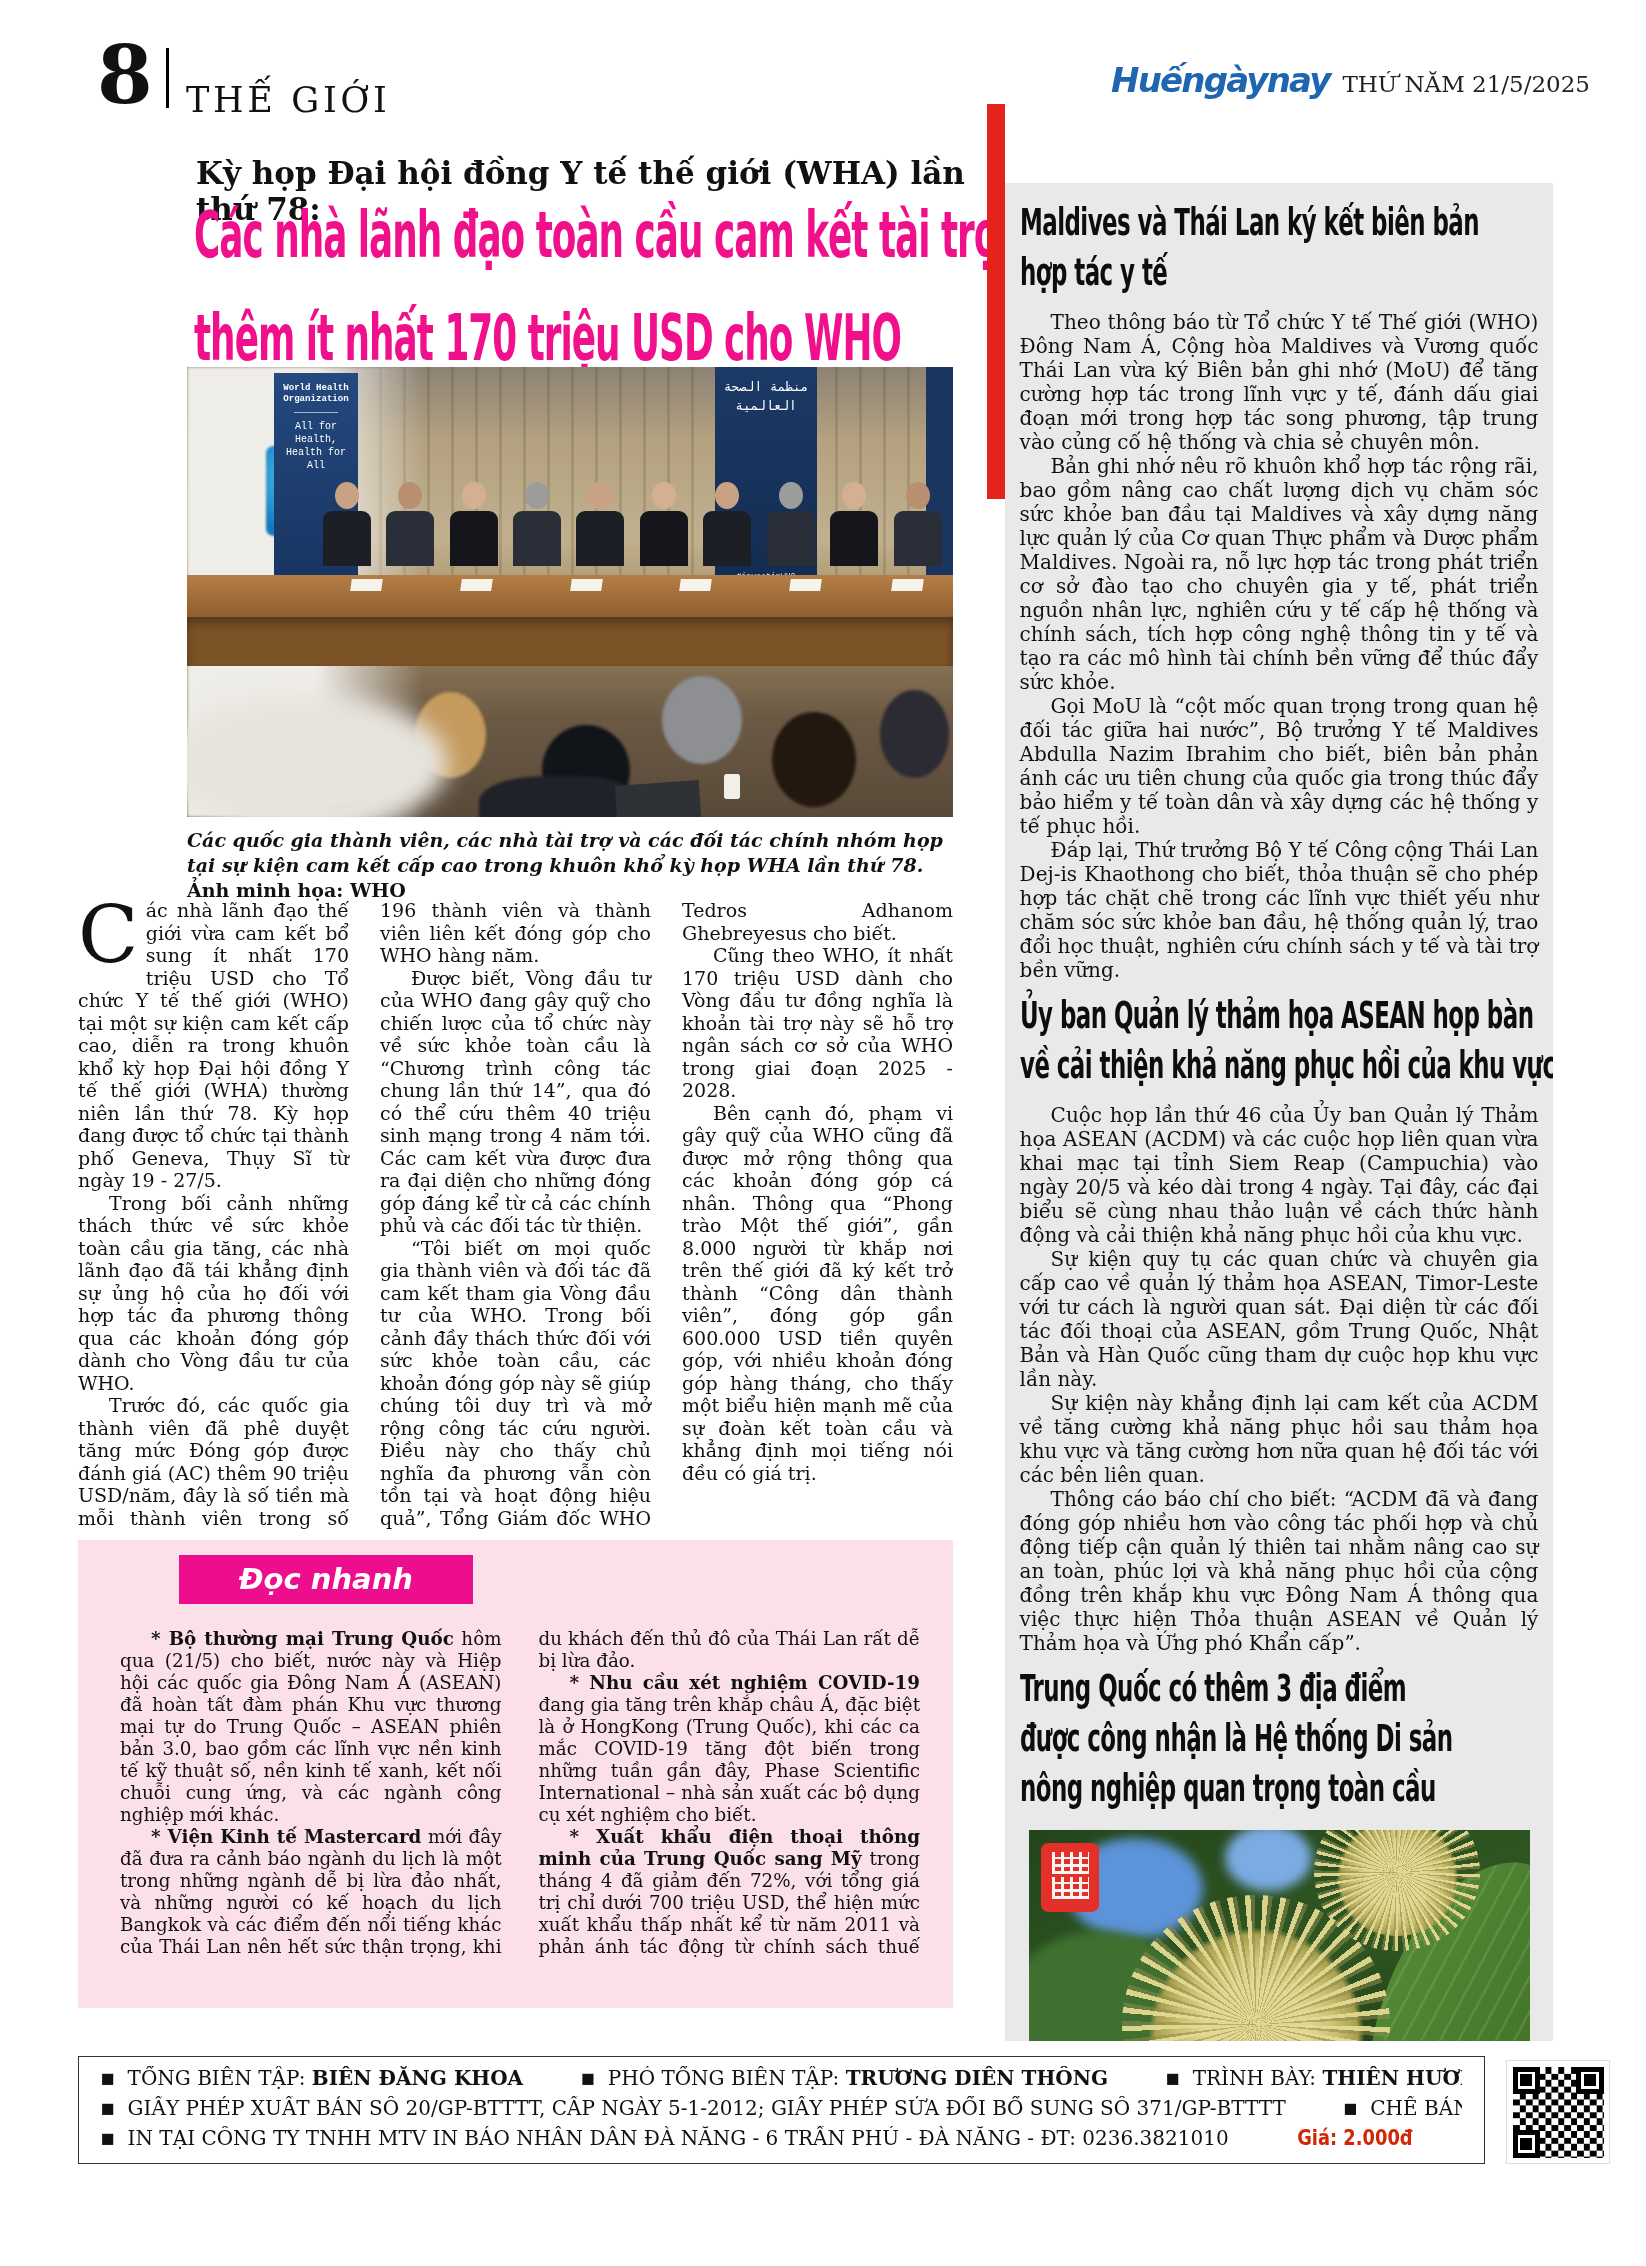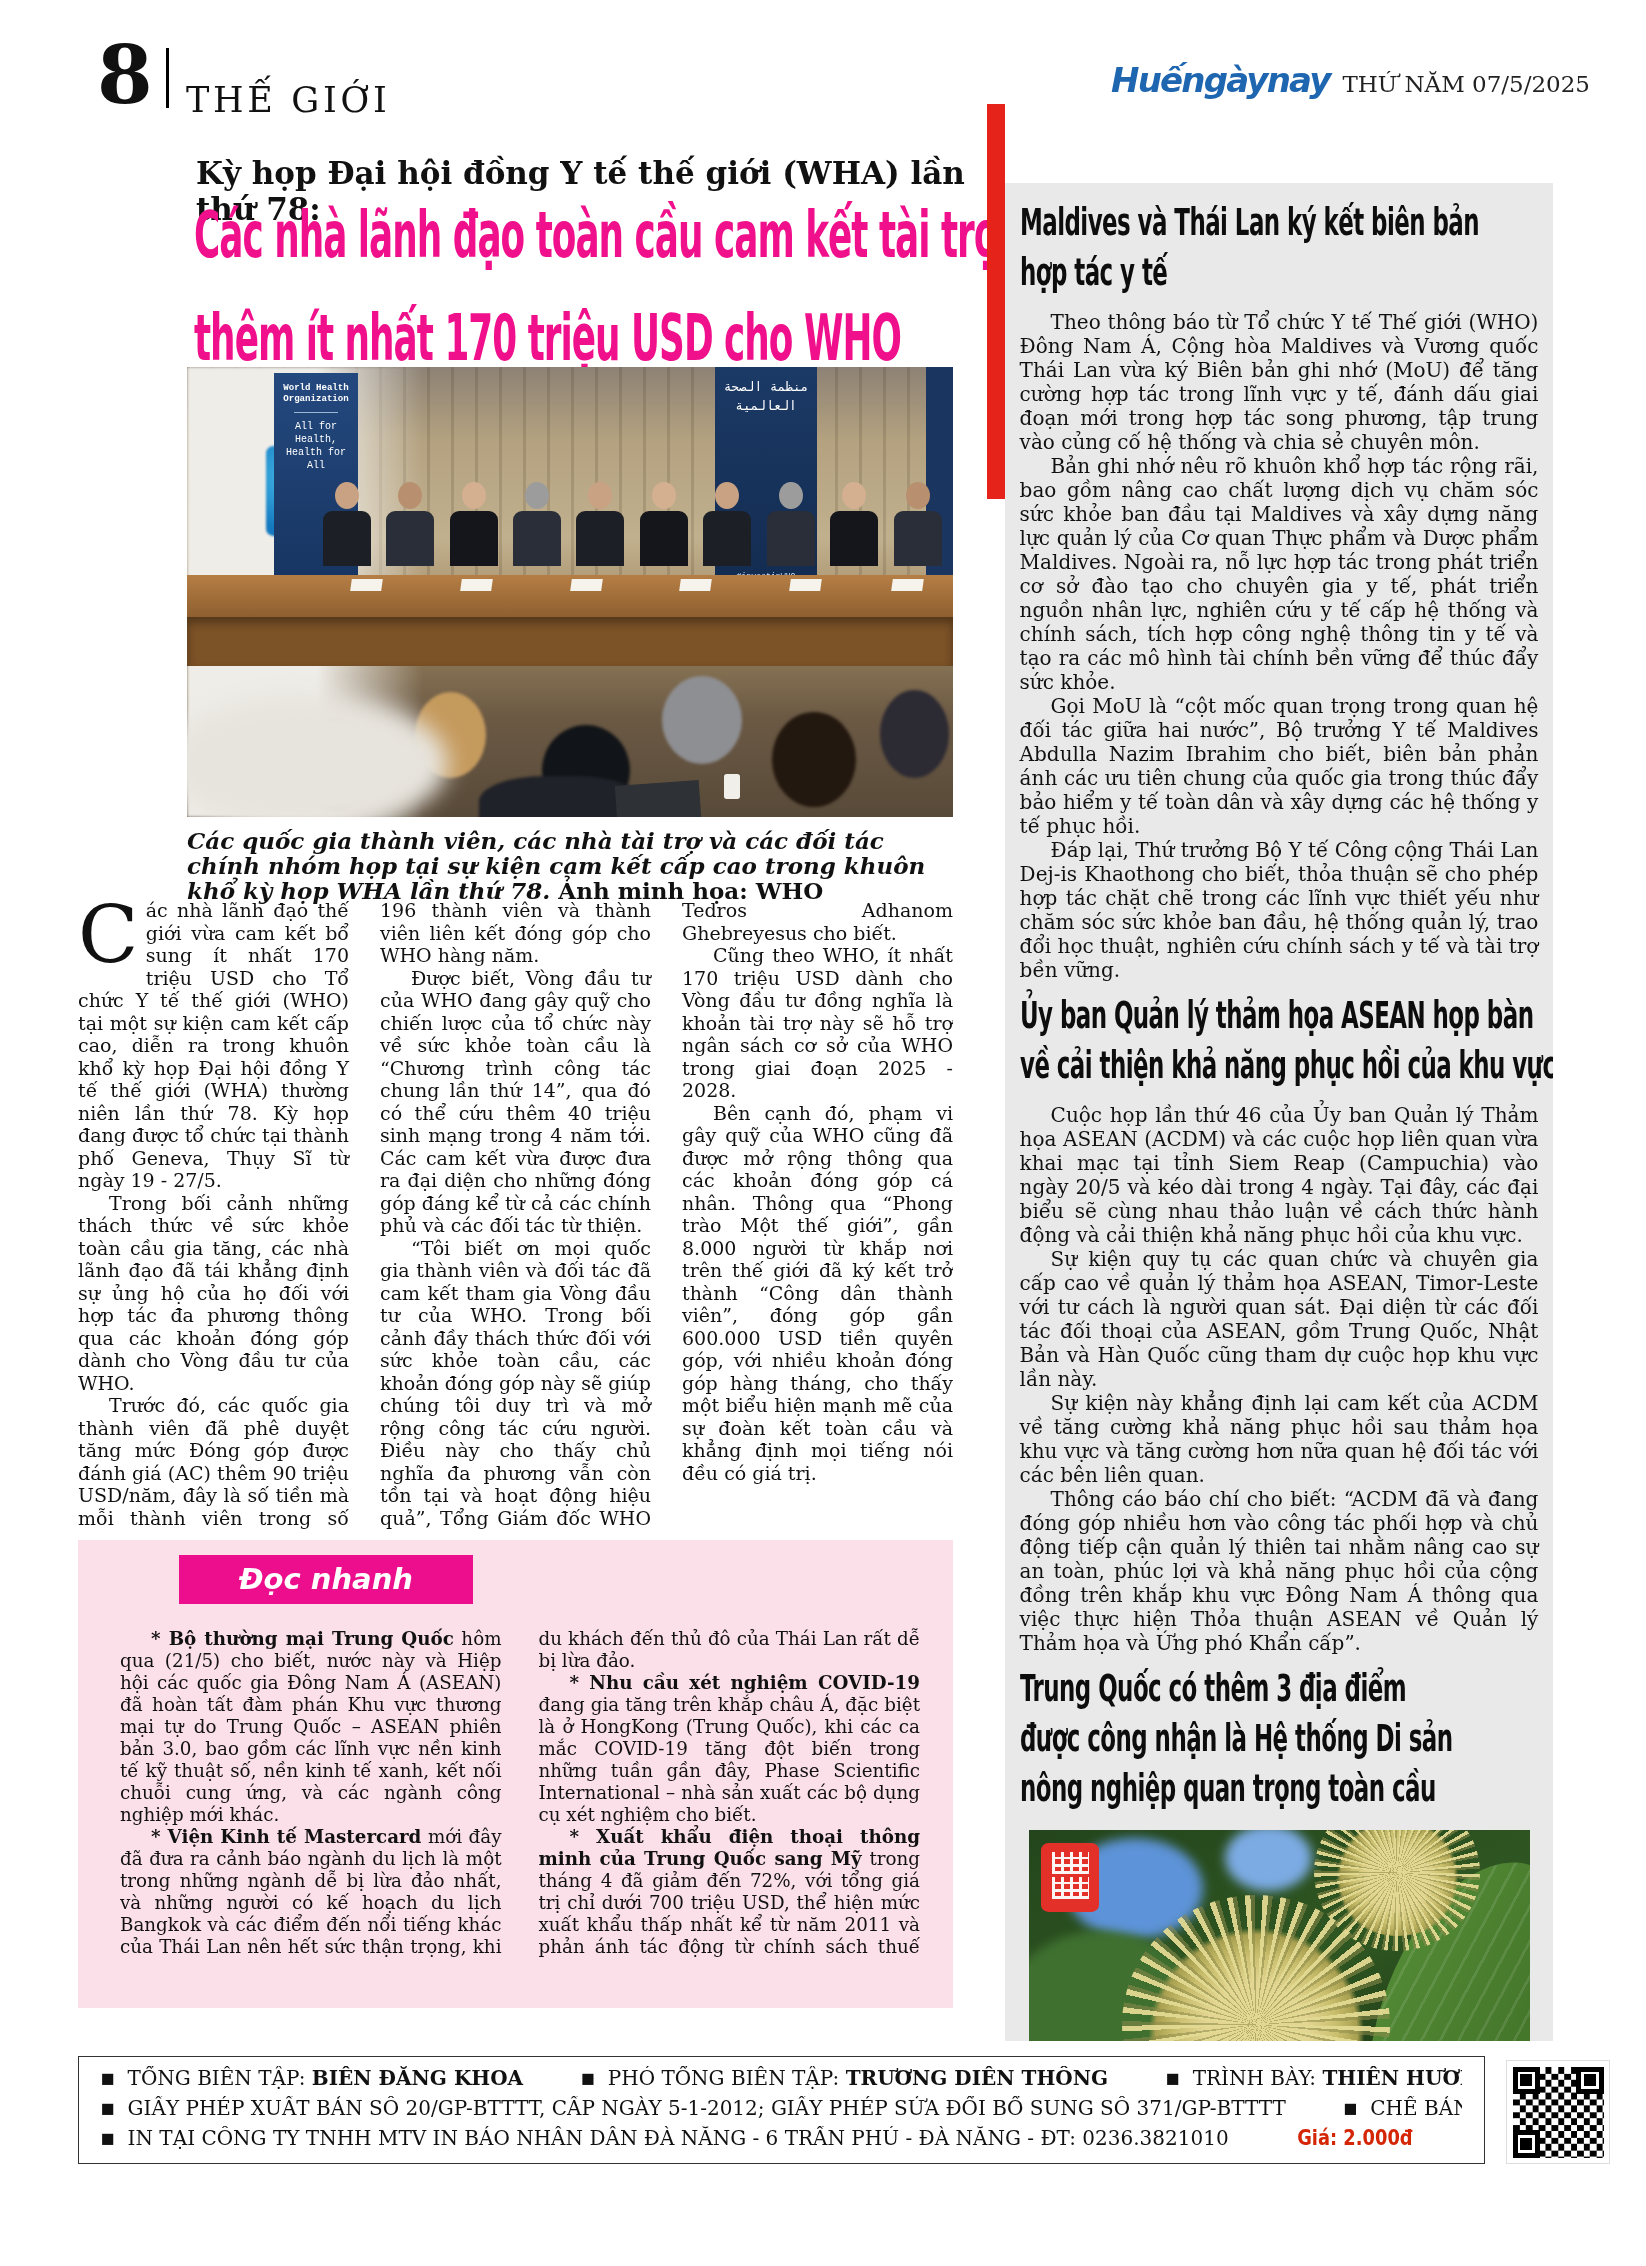--- a/index.html
+++ b/index.html
@@ -57,21 +57,21 @@
   #desk-top { left:0; right:0; top:208px; height:42px; background:linear-gradient(#b57e45,#8f5f2f); }
   #desk-front { left:0; right:0; top:250px; height:49px; background:#7c5227;
     box-shadow:inset 0 5.5px 9.1px rgba(0,0,0,.35); }
   .name-card { top:212px; width:31px; height:12px; background:#f5f3ec; transform:skewX(-8deg); }
   #audience { left:0; right:0; top:272px; height:178px; }
   .aud { border-radius:50%; filter:blur(1.8px); }
   #aud-blob-light { left:-22px; bottom:-14.6px; width:283px; height:137px; background:#e7e4dd; filter:blur(11px); border-radius:50%; }
   #laptop { left:429px; top:144px; width:84px; height:37px; background:#2e3136; transform:rotate(-4deg); }
   #cup { left:537px; top:135px; width:16.4px; height:25px; background:#f0efe9; border-radius:2.7px; }
 
-  #main-caption { left:187px; top:828px; width:768px; font-size:23px; line-height:25px;
+  #main-caption { left:187px; top:828px; width:768px; font-size:19px; line-height:25px;
     font-weight:bold; font-style:italic; }
   #main-caption .credit { font-style:normal; }
 
   #main-body { left:78px; top:899px; width:875px; height:635px;
     column-count:3; column-gap:31px; column-fill:auto;
     font-size:19px; line-height:22.5px; text-align:justify; overflow:hidden; }
   #main-body p { text-indent:31px; }
   #main-body p.first { text-indent:0; }
   .dropcap { float:left; font-size:79px; line-height:64px; padding:3.7px 7.3px 0 0; font-weight:normal; }
 
@@ -132,21 +132,21 @@
 </head>
 <body>
 
 <div id="page">
 
   <div class="abs" id="page-num">8</div>
   <div class="abs" id="head-rule"></div>
   <div class="abs" id="section-title">THẾ GIỚI</div>
   <div class="abs" id="masthead-row">
     <span id="masthead">Huếngàynay</span>
-    <span id="issue-date">THỨ NĂM 07/5/2025</span>
+    <span id="issue-date">THỨ NĂM 21/5/2025</span>
   </div>
 
   <div class="abs" id="kicker">Kỳ họp Đại hội đồng Y tế thế giới (WHA) lần thứ 78:</div>
   <div class="abs" id="headline">
     <div><span class="hl">Các nhà lãnh đạo toàn cầu cam kết tài trợ</span></div>
     <div><span class="hl">thêm ít nhất 170 triệu USD cho WHO</span></div>
   </div>
 
   <div class="abs" id="conf-photo">
     <div class="abs wall-slats"></div>

